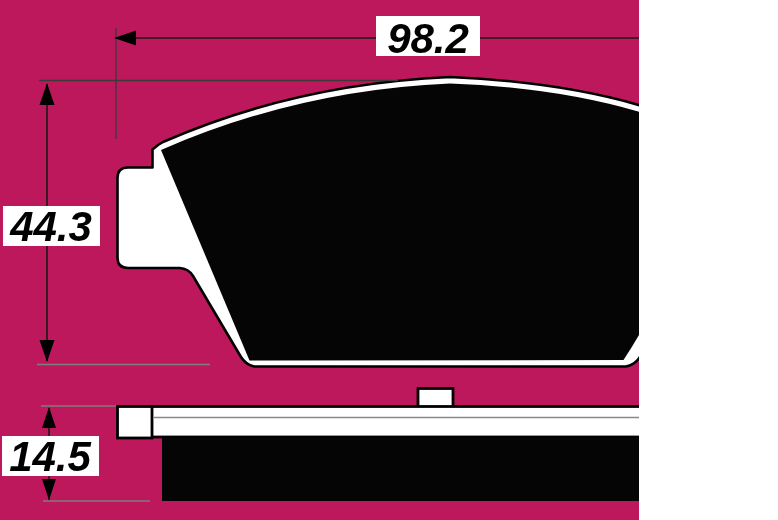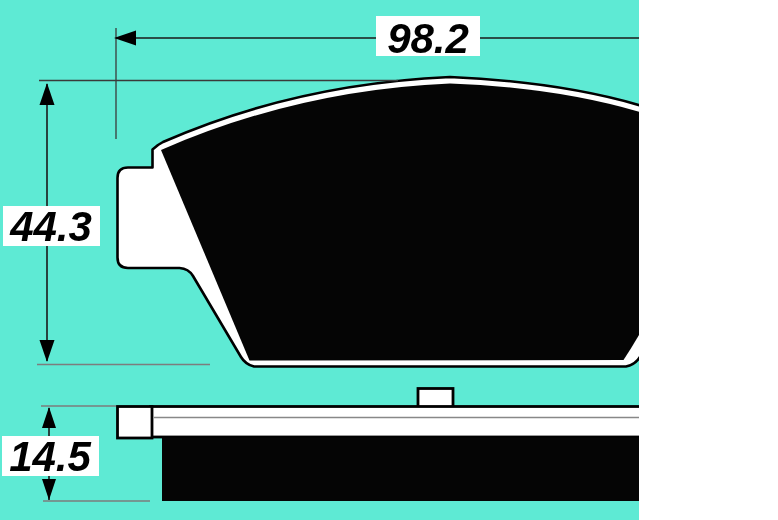--- a/index.html
+++ b/index.html
@@ -1,20 +1,20 @@
 <!DOCTYPE html>
 <html><head>
 <meta charset="utf-8">
 <style>
   html, body { margin: 0; padding: 0; background: #ffffff; }
   .stage {
     position: relative;
     width: 639px;
     height: 520px;
-    background: #5eead4;
+    background: #be185d;
     overflow: hidden;
     font-family: "Liberation Sans", sans-serif;
   }
   svg { display: block; }
 
   .plate          { fill: #ffffff; stroke: #000000; stroke-width: 2.6; stroke-linejoin: round; }
   .plate-thick    { fill: #ffffff; stroke: #000000; stroke-width: 2.8; stroke-linejoin: miter; }
   .friction       { stroke: none; }
   .dimline        { stroke: #1a1a1a; stroke-width: 1.6; fill: none; }
   .ext-dark       { stroke: #3a3a3a; stroke-width: 1.3; fill: none; }

